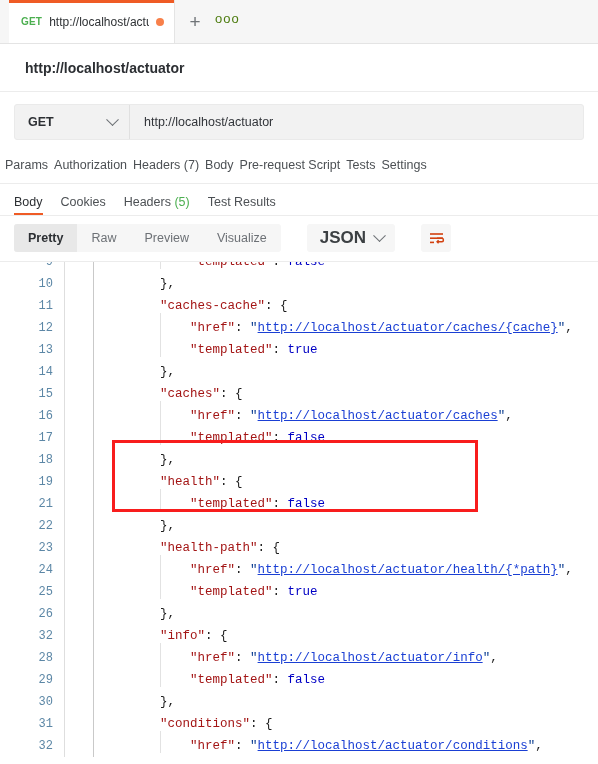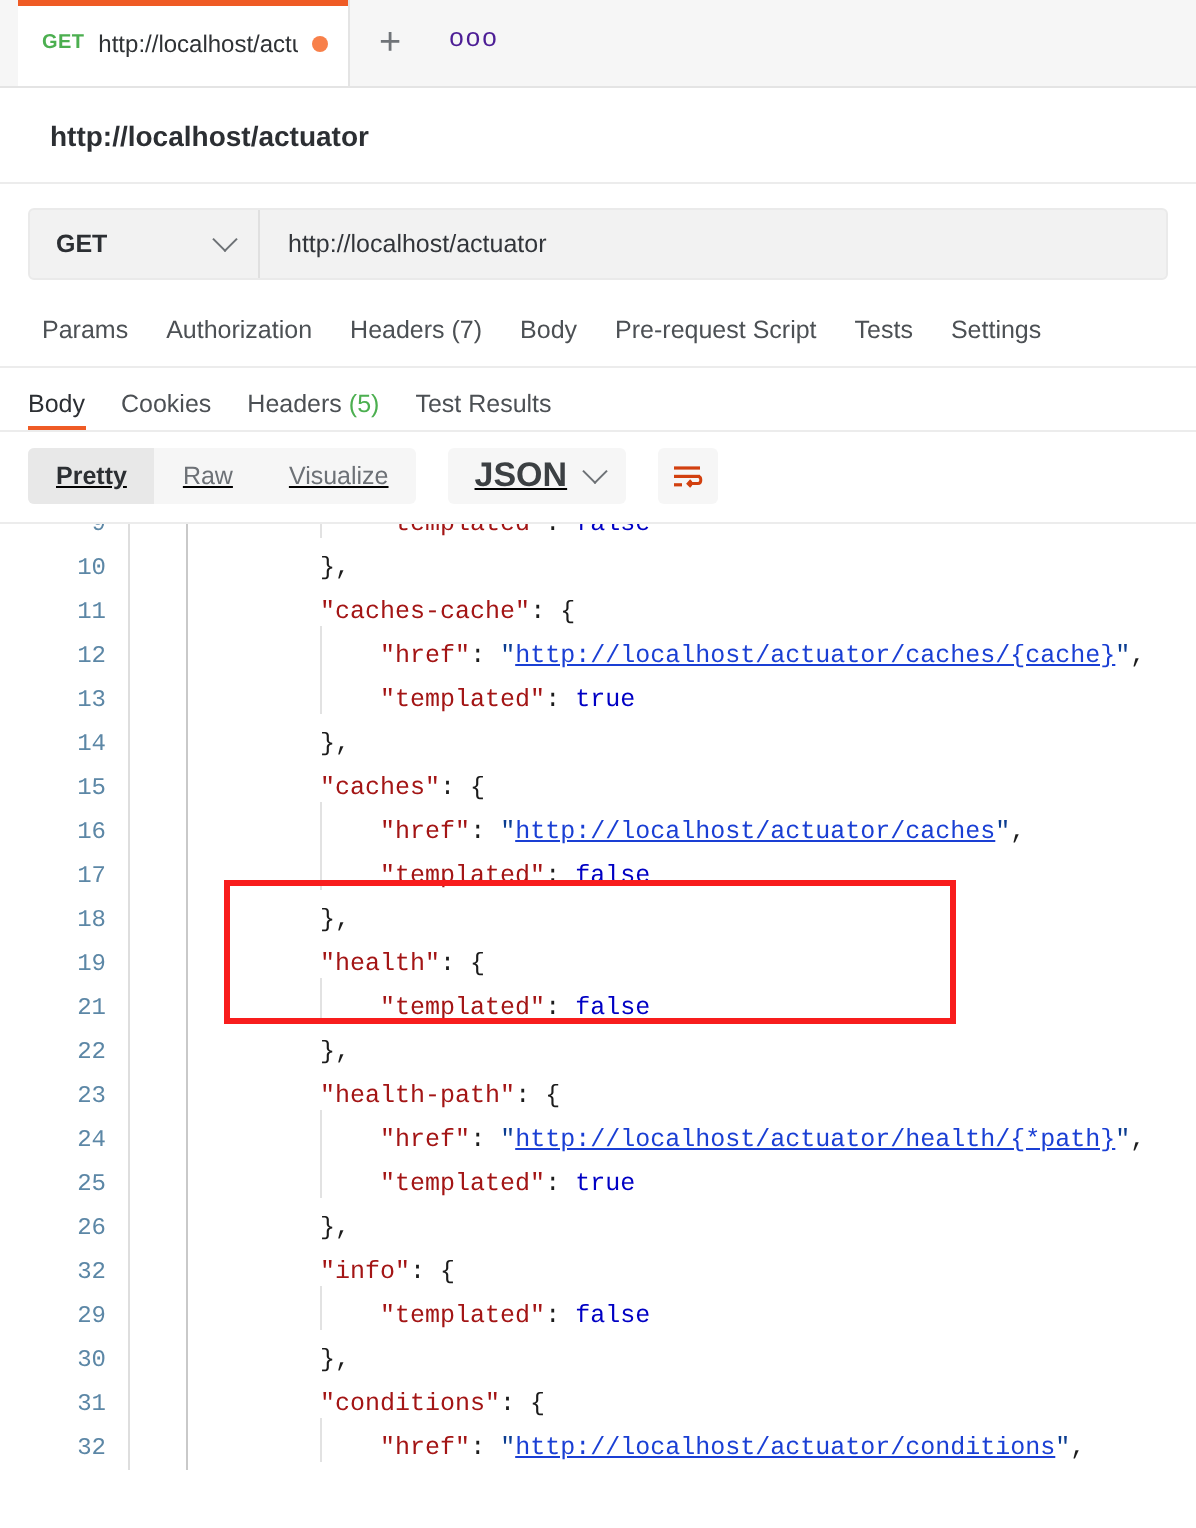--- a/index.html
+++ b/index.html
@@ -61,22 +61,22 @@
   }
   .tab-plus {
     width: 40px;
     display: flex; align-items: center; justify-content: center;
     color: #707478;
     font-size: 19px;
     font-weight: 300;
   }
   .tab-dots {
     width: 44px;
-    display: flex; align-items: center; justify-content: center;
-    color: #4c1d95;
+    display: flex; align-items: center; justify-content: flex-start;
+    color: #4d7c0f;
     font-size: 13px;
     letter-spacing: 1px;
   }
   .tab-dots span { transform: translateY(-3px); display:block; }
 
   
   .req-name-bar {
     height: 48px;
     background: #fff;
     border-bottom: 1px solid #ececec;
@@ -120,22 +120,22 @@
     display: flex; align-items: center;
     padding-left: 14px;
     font-size: 12.5px;
     color: #32353a;
   }
 
   
   .req-tabs {
     display: flex;
     align-items: center;
-    gap: 19px;
-    padding: 0 21px;
+    gap: 6px;
+    padding: 0 5px;
     height: 38px;
     border-bottom: 1px solid #ececec;
     margin-top: 6px;
   }
   .req-tabs .rt {
     font-size: 12.5px;
     color: #4c5054;
     white-space: nowrap;
   }
 
@@ -162,22 +162,21 @@
     left: 0; right: 0; bottom: 0;
     height: 2px;
     background: #ef5b25;
   }
   .cnt-green { color: #4caf50; }
 
   
   .view-toolbar {
     display: flex;
     padding: 8px 14px 9px 14px;
-    gap: 16px;
-    text-decoration: underline;
+    gap: 26px;
   }
   .seg {
     display: flex;
     background: #f6f6f6;
     border-radius: 3px;
     overflow: hidden;
     height: 28px;
   }
   .seg .sgi {
     display: flex; align-items: center;
@@ -313,20 +312,21 @@
   <span class="st active">Body</span>
   <span class="st">Cookies</span>
   <span class="st"><span>Headers</span> <span class="cnt-green">(5)</span></span>
   <span class="st">Test Results</span>
 </div>
 
 <div class="view-toolbar">
   <div class="seg">
     <span class="sgi active">Pretty</span>
     <span class="sgi">Raw</span>
+    <span class="sgi">Preview</span>
     <span class="sgi">Visualize</span>
   </div>
   <div class="fmt-box">
     <span class="fmt-label">JSON</span>
     <span class="chev"></span>
   </div>
   <div class="wrap-btn">
     <svg width="17" height="15" viewBox="0 0 17 15">
       <line x1="2" y1="3" x2="15" y2="3" stroke="#d2400f" stroke-width="1.6"></line>
       <line x1="2" y1="7.2" x2="15" y2="7.2" stroke="#d2400f" stroke-width="1.6"></line>
@@ -350,19 +350,20 @@
       <div class="cline"><div class="gutter">17</div><div class="fold"></div><div class="ctext"><span class="">    </span><span class="">    </span><span class="ind">    </span><span class="k">"templated"</span><span class="p">: </span><span class="b">false</span></div></div>
       <div class="cline"><div class="gutter">18</div><div class="fold"></div><div class="ctext"><span class="">    </span><span class="">    </span><span class="p">},</span></div></div>
       <div class="cline"><div class="gutter">19</div><div class="fold"></div><div class="ctext"><span class="">    </span><span class="">    </span><span class="k">"health"</span><span class="p">: {</span></div></div>
       <div class="cline"><div class="gutter">21</div><div class="fold"></div><div class="ctext"><span class="">    </span><span class="">    </span><span class="ind">    </span><span class="k">"templated"</span><span class="p">: </span><span class="b">false</span></div></div>
       <div class="cline"><div class="gutter">22</div><div class="fold"></div><div class="ctext"><span class="">    </span><span class="">    </span><span class="p">},</span></div></div>
       <div class="cline"><div class="gutter">23</div><div class="fold"></div><div class="ctext"><span class="">    </span><span class="">    </span><span class="k">"health-path"</span><span class="p">: {</span></div></div>
       <div class="cline"><div class="gutter">24</div><div class="fold"></div><div class="ctext"><span class="">    </span><span class="">    </span><span class="ind">    </span><span class="k">"href"</span><span class="p">: </span><span class="q">"</span><span class="lnk">http://localhost/actuator/health/{*path}</span><span class="q">"</span><span class="p">,</span></div></div>
       <div class="cline"><div class="gutter">25</div><div class="fold"></div><div class="ctext"><span class="">    </span><span class="">    </span><span class="ind">    </span><span class="k">"templated"</span><span class="p">: </span><span class="b">true</span></div></div>
       <div class="cline"><div class="gutter">26</div><div class="fold"></div><div class="ctext"><span class="">    </span><span class="">    </span><span class="p">},</span></div></div>
       <div class="cline"><div class="gutter">32</div><div class="fold"></div><div class="ctext"><span class="">    </span><span class="">    </span><span class="k">"info"</span><span class="p">: {</span></div></div>
+      <div class="cline"><div class="gutter">28</div><div class="fold"></div><div class="ctext"><span class="">    </span><span class="">    </span><span class="ind">    </span><span class="k">"href"</span><span class="p">: </span><span class="q">"</span><span class="lnk">http://localhost/actuator/info</span><span class="q">"</span><span class="p">,</span></div></div>
       <div class="cline"><div class="gutter">29</div><div class="fold"></div><div class="ctext"><span class="">    </span><span class="">    </span><span class="ind">    </span><span class="k">"templated"</span><span class="p">: </span><span class="b">false</span></div></div>
       <div class="cline"><div class="gutter">30</div><div class="fold"></div><div class="ctext"><span class="">    </span><span class="">    </span><span class="p">},</span></div></div>
       <div class="cline"><div class="gutter">31</div><div class="fold"></div><div class="ctext"><span class="">    </span><span class="">    </span><span class="k">"conditions"</span><span class="p">: {</span></div></div>
       <div class="cline"><div class="gutter">32</div><div class="fold"></div><div class="ctext"><span class="">    </span><span class="">    </span><span class="ind">    </span><span class="k">"href"</span><span class="p">: </span><span class="q">"</span><span class="lnk">http://localhost/actuator/conditions</span><span class="q">"</span><span class="p">,</span></div></div>
     </div>
   <div class="annot"></div>
 </div>
 
 </body></html>

